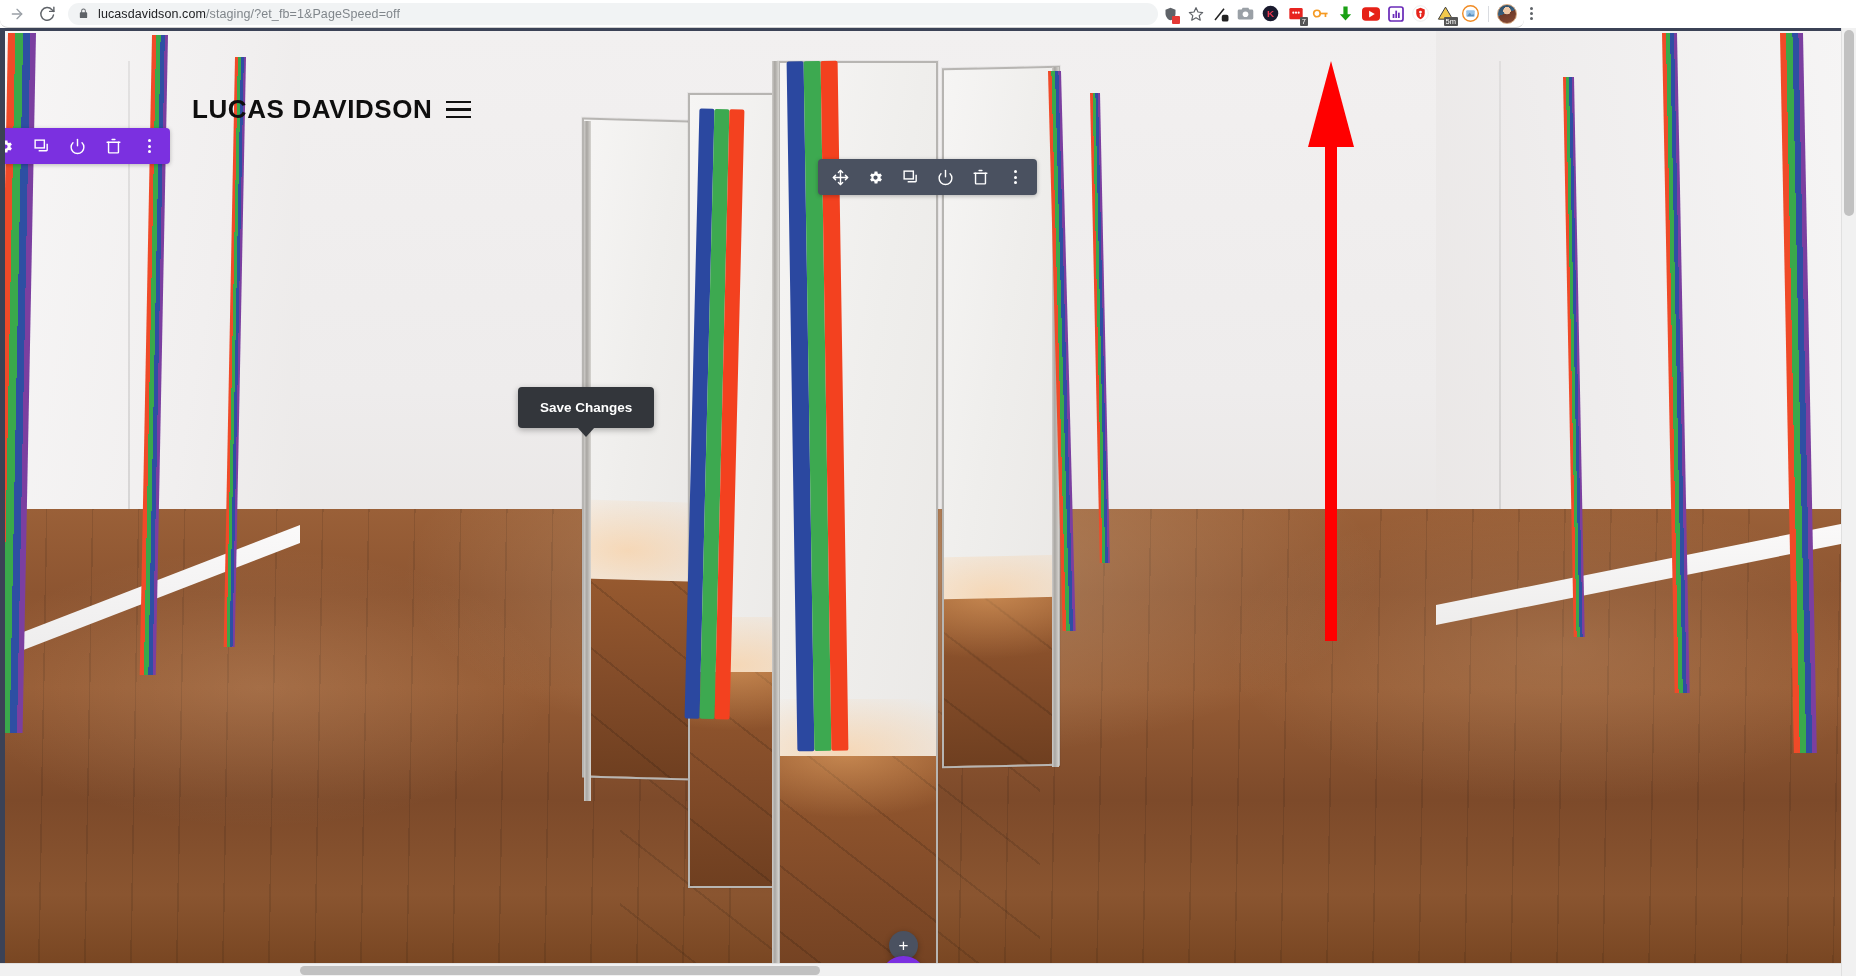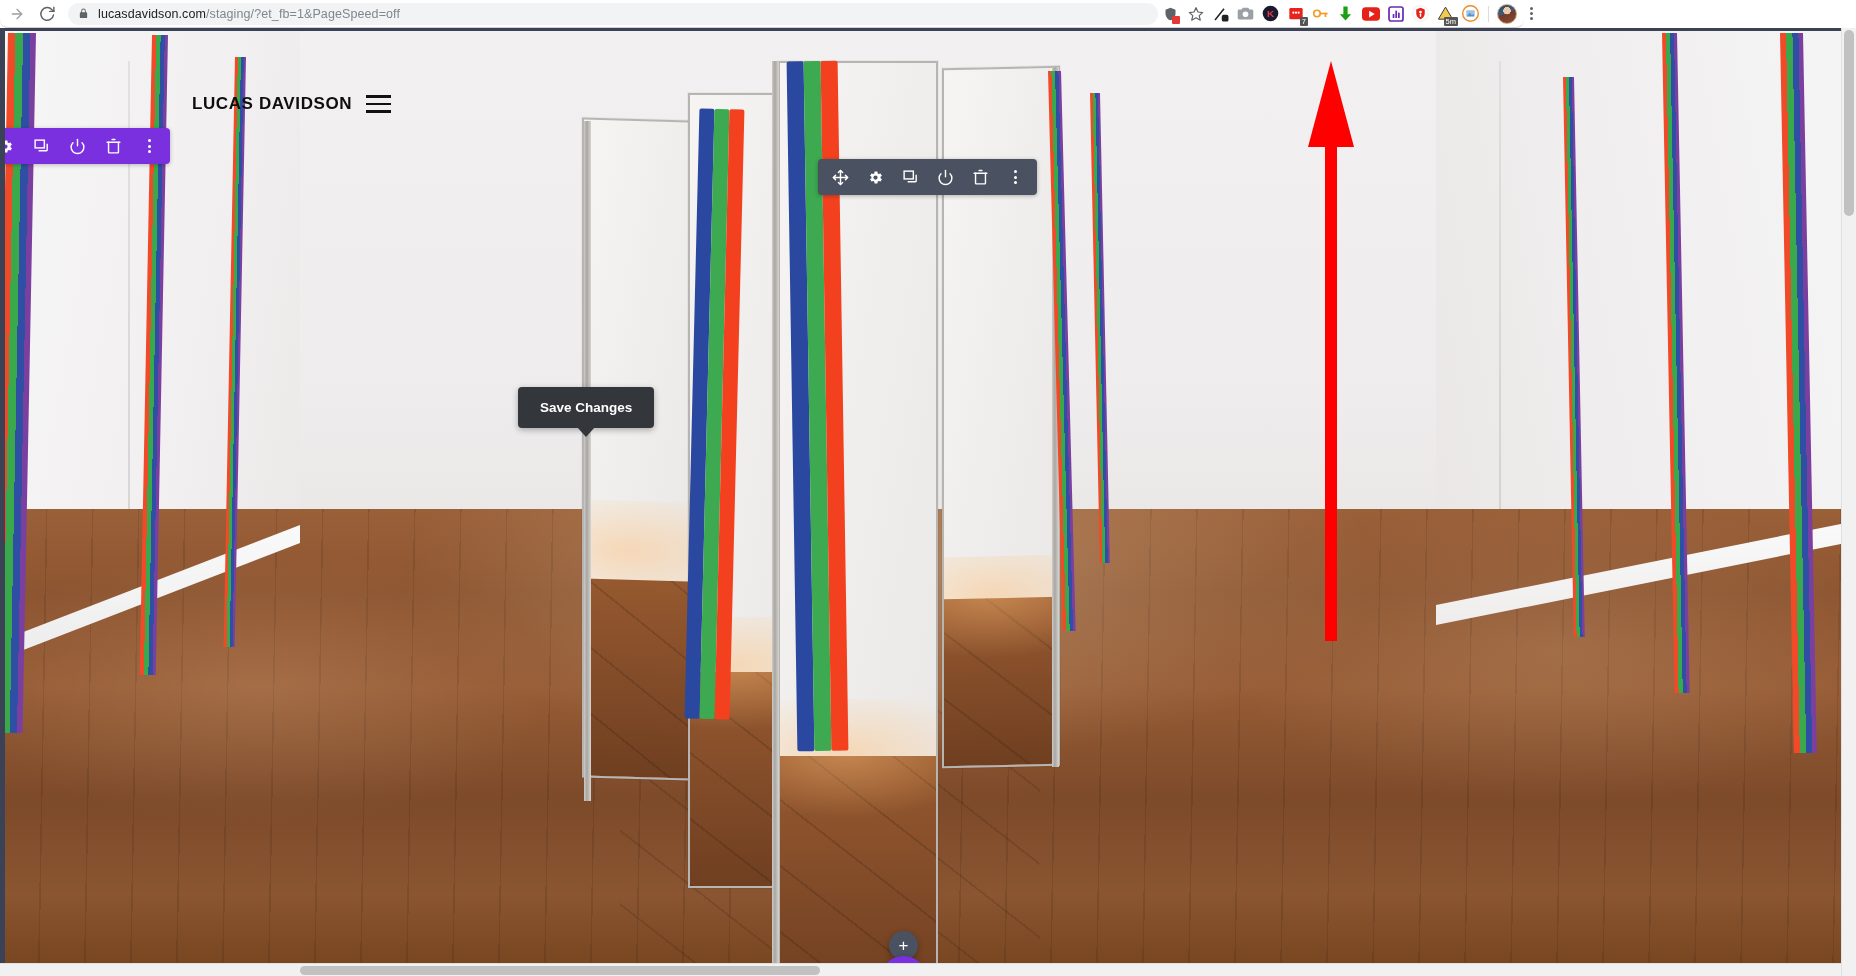--- a/index.html
+++ b/index.html
@@ -254,21 +254,21 @@
   .cs-green { left:15px;background:#3da950; }
   .cs-red   { left:30px;background:#f3411f; }
 
   
   .logo-area {
     position:absolute; left:192px; top:63px;
     display:flex; align-items:center; gap:14px;
     z-index: 12;
   }
   .logo-text {
-    font-size: 17px;
+    font-size: 26px;
     font-weight: bold;
     letter-spacing: .6px;
     color: #0e0e0e;
     font-family: "Liberation Sans", sans-serif;
     white-space: nowrap;
   }
   .hamburger { display:flex; flex-direction:column; gap:5px; }
   .hamburger i { display:block; width:25px; height:2.6px; background:#111; }
 
   

